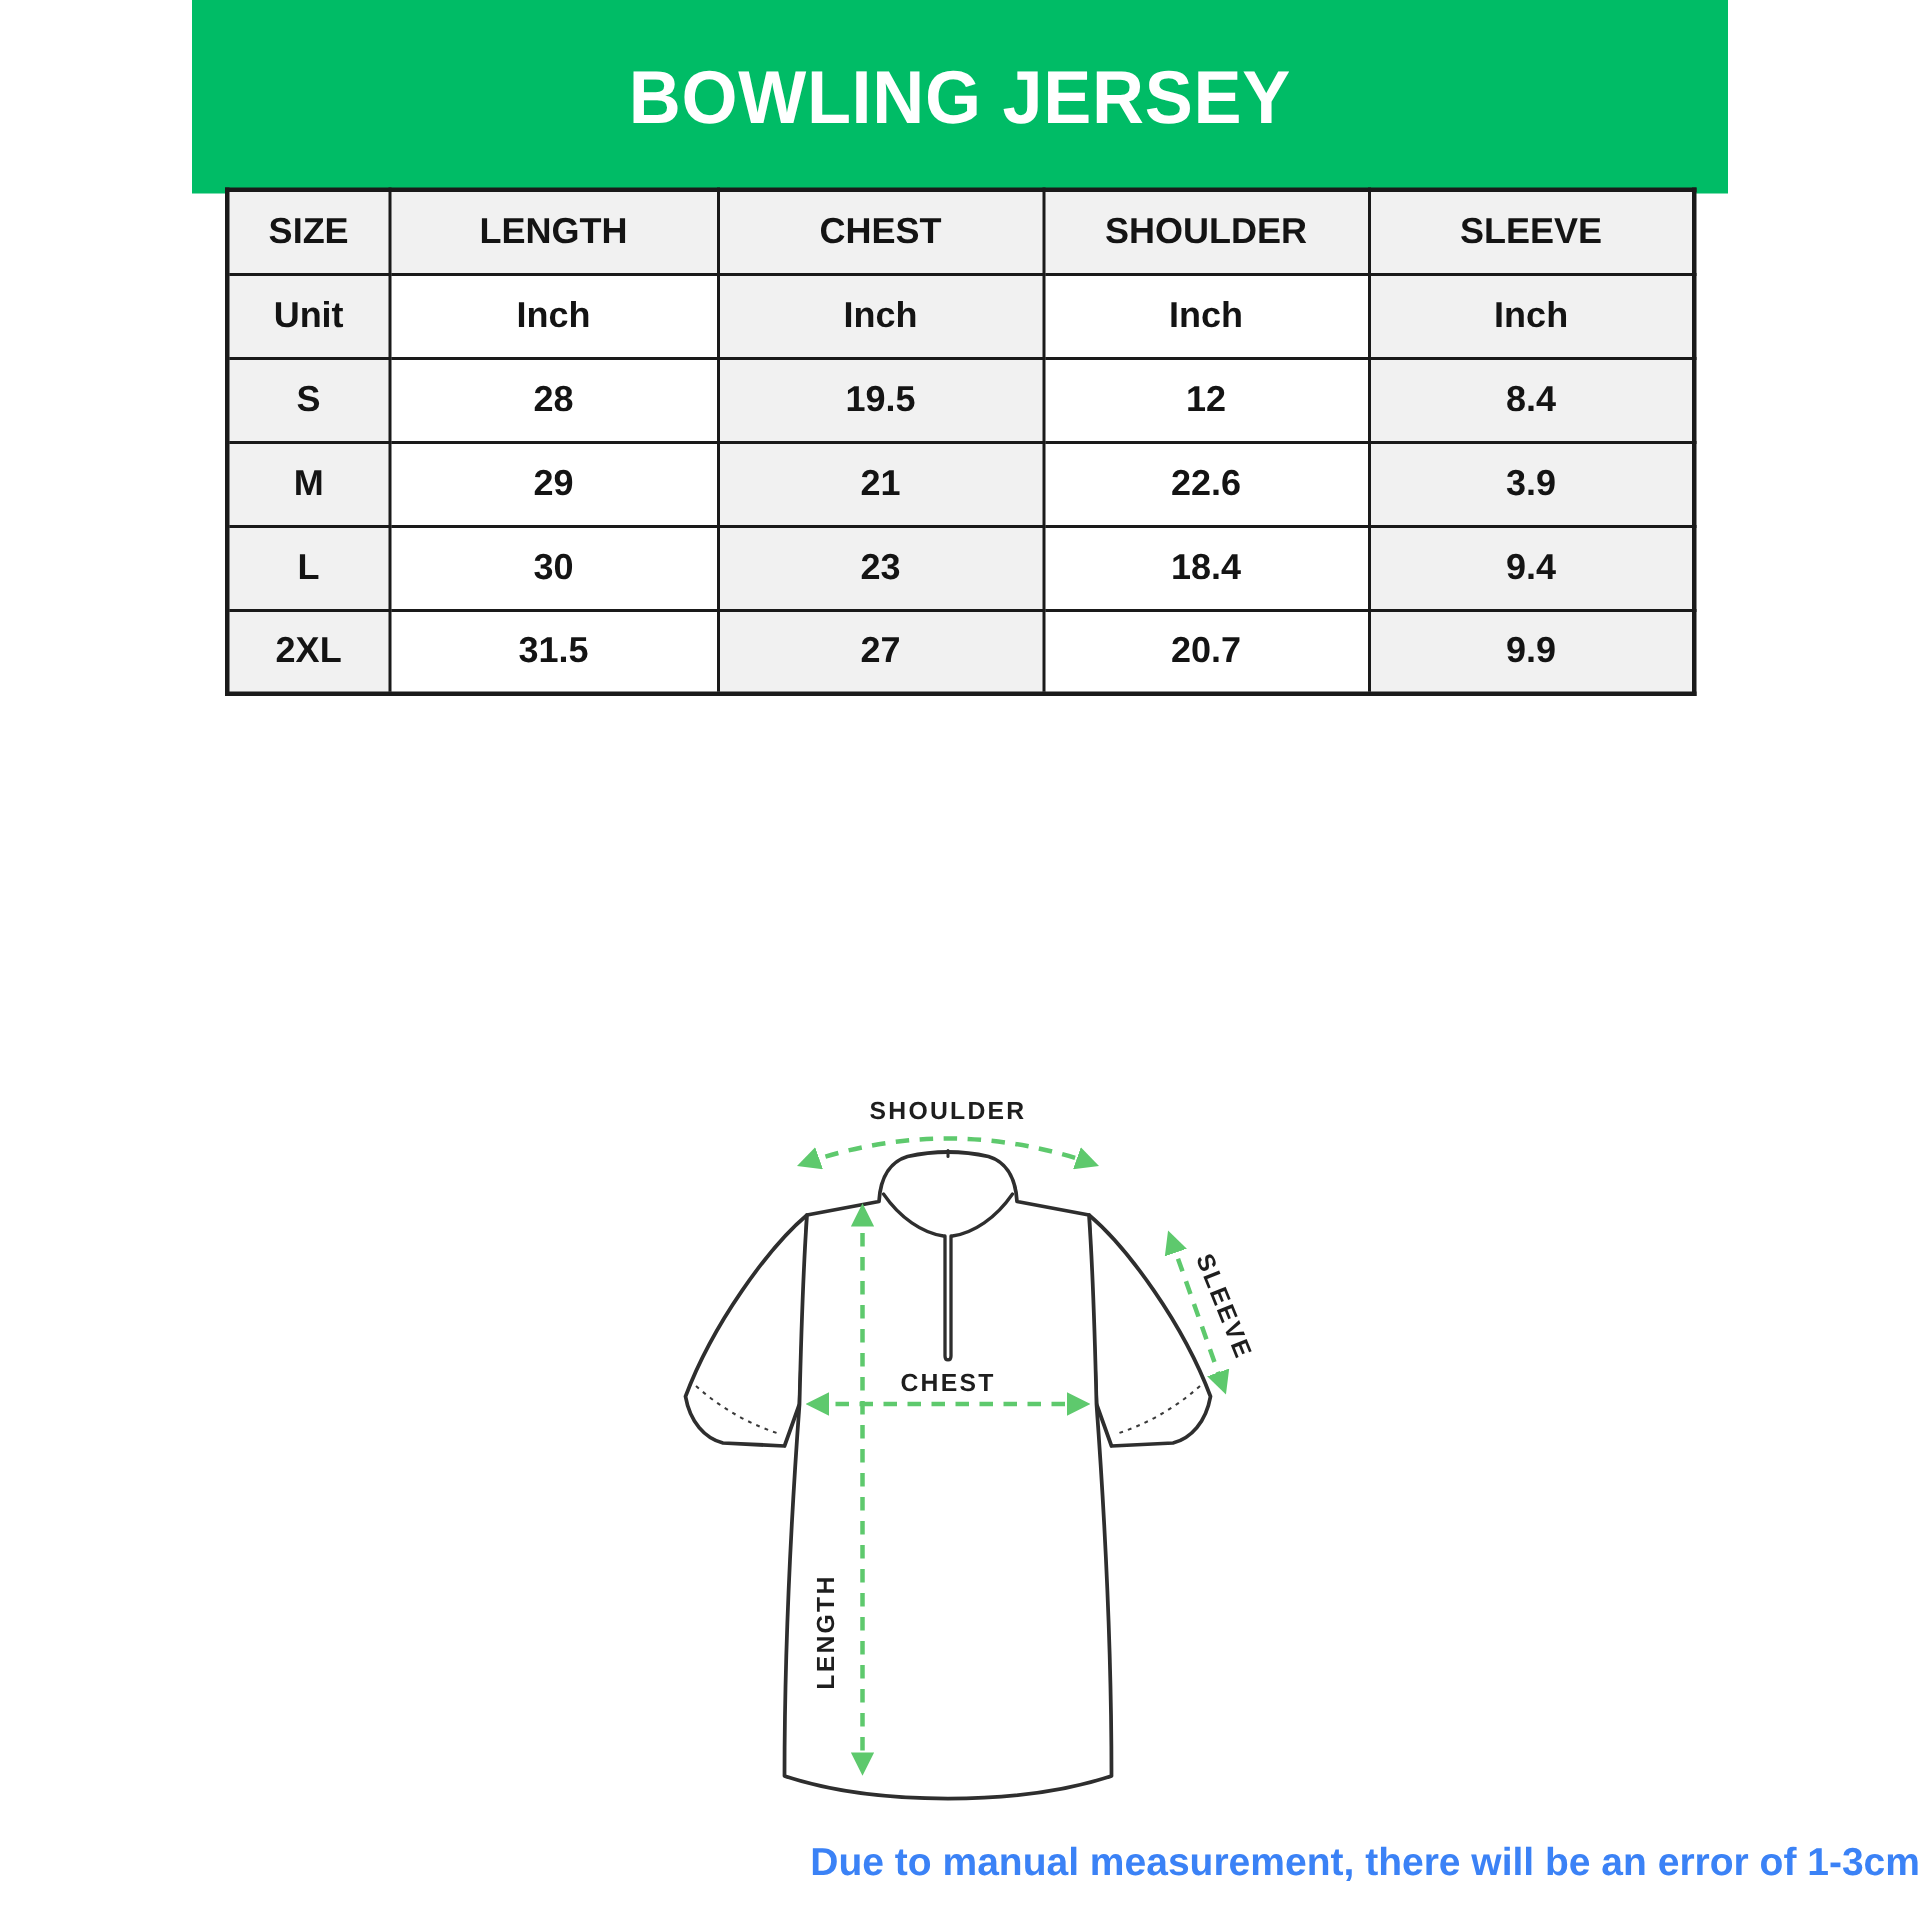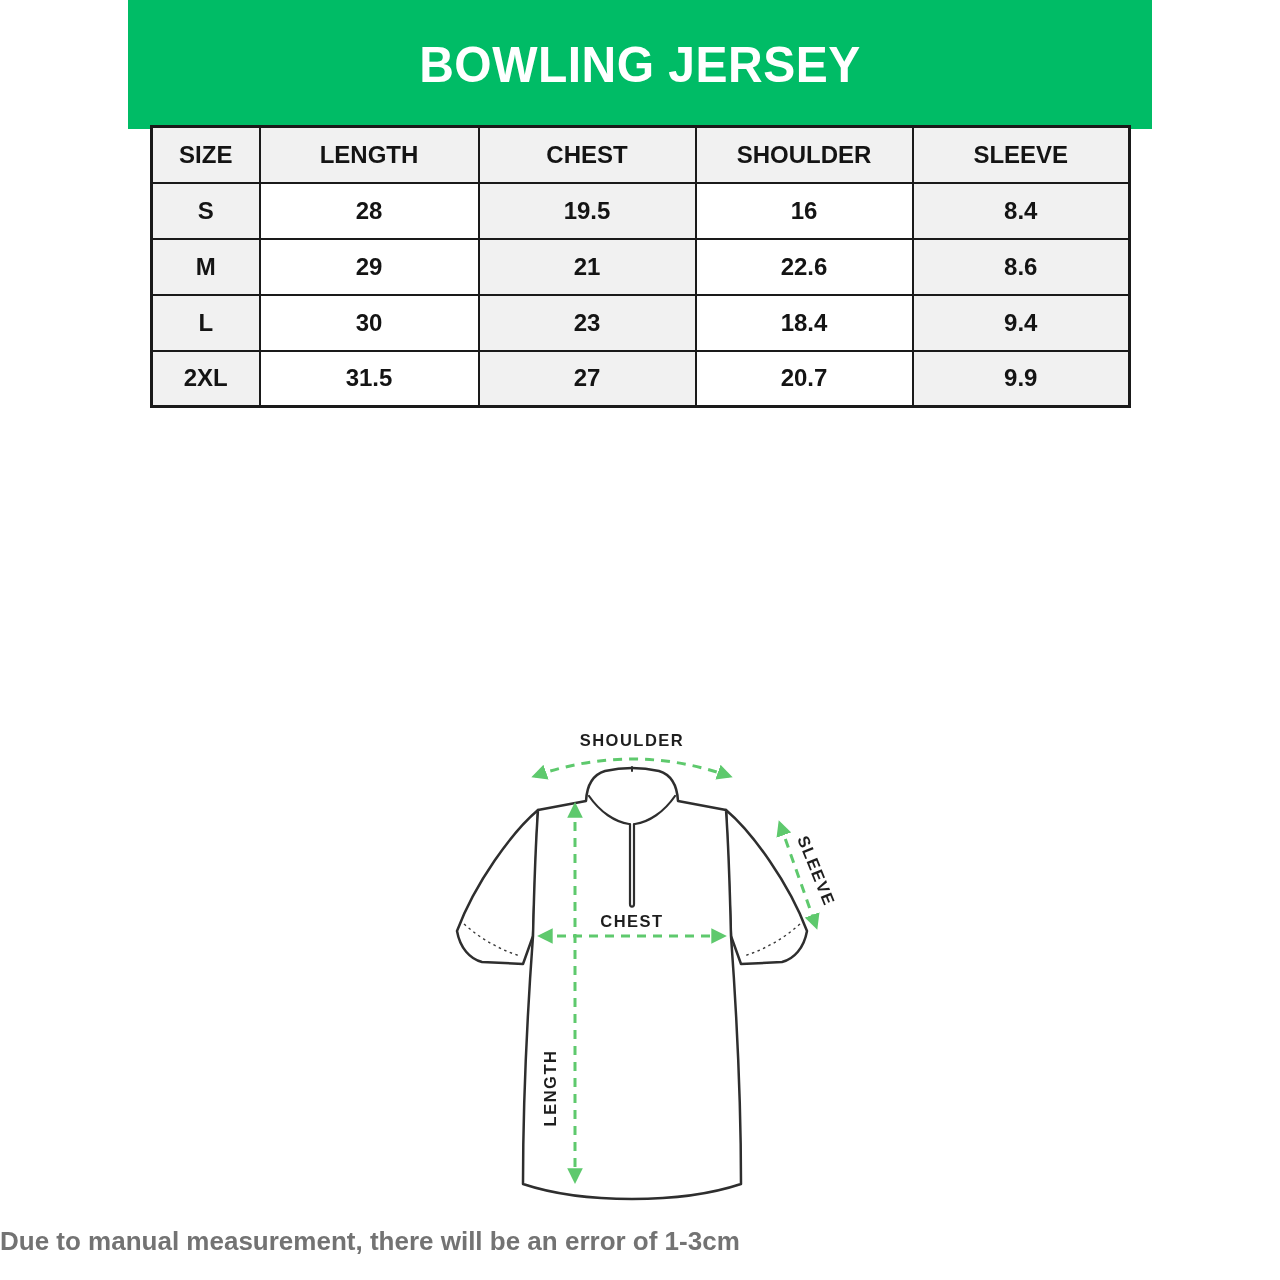--- a/index.html
+++ b/index.html
@@ -37,22 +37,22 @@
   
   .diagram { position:absolute; left:420px; top:700px; width:460px; height:520px; }
   .diagram svg { display:block; width:460px; height:520px; }
   .diag-label {
     font-family:"Liberation Sans", sans-serif; font-weight:bold; font-size:16.5px;
     letter-spacing:1.5px; fill:#1e1e1e;
   }
 
   
   .disclaimer {
-    position:absolute; left:0; top:1226px; width:1280px; text-align:left;
-    color:#737373; font-weight:bold; font-size:26px; font-stretch:condensed;
+    position:absolute; left:0; top:1226px; width:1280px; text-align:right;
+    color:#3b82f6; font-weight:bold; font-size:26px; font-stretch:condensed;
   }
 </style>
 </head>
 <body>
 
 <div class="page">
 
   <div class="banner">
     <div class="banner-title">BOWLING JERSEY</div>
   </div>
@@ -69,32 +69,39 @@
       <tr>
         <th>SIZE</th>
         <th>LENGTH</th>
         <th>CHEST</th>
         <th>SHOULDER</th>
         <th>SLEEVE</th>
       </tr>
     </thead>
     <tbody>
       <tr>
+        <td>Unit</td>
+        <td>Inch</td>
+        <td>Inch</td>
+        <td>Inch</td>
+        <td>Inch</td>
+      </tr>
+      <tr>
         <td>S</td>
         <td>28</td>
         <td>19.5</td>
-        <td>16</td>
+        <td>12</td>
         <td>8.4</td>
       </tr>
       <tr>
         <td>M</td>
         <td>29</td>
         <td>21</td>
         <td>22.6</td>
-        <td>8.6</td>
+        <td>3.9</td>
       </tr>
       <tr>
         <td>L</td>
         <td>30</td>
         <td>23</td>
         <td>18.4</td>
         <td>9.4</td>
       </tr>
       <tr>
         <td>2XL</td>

